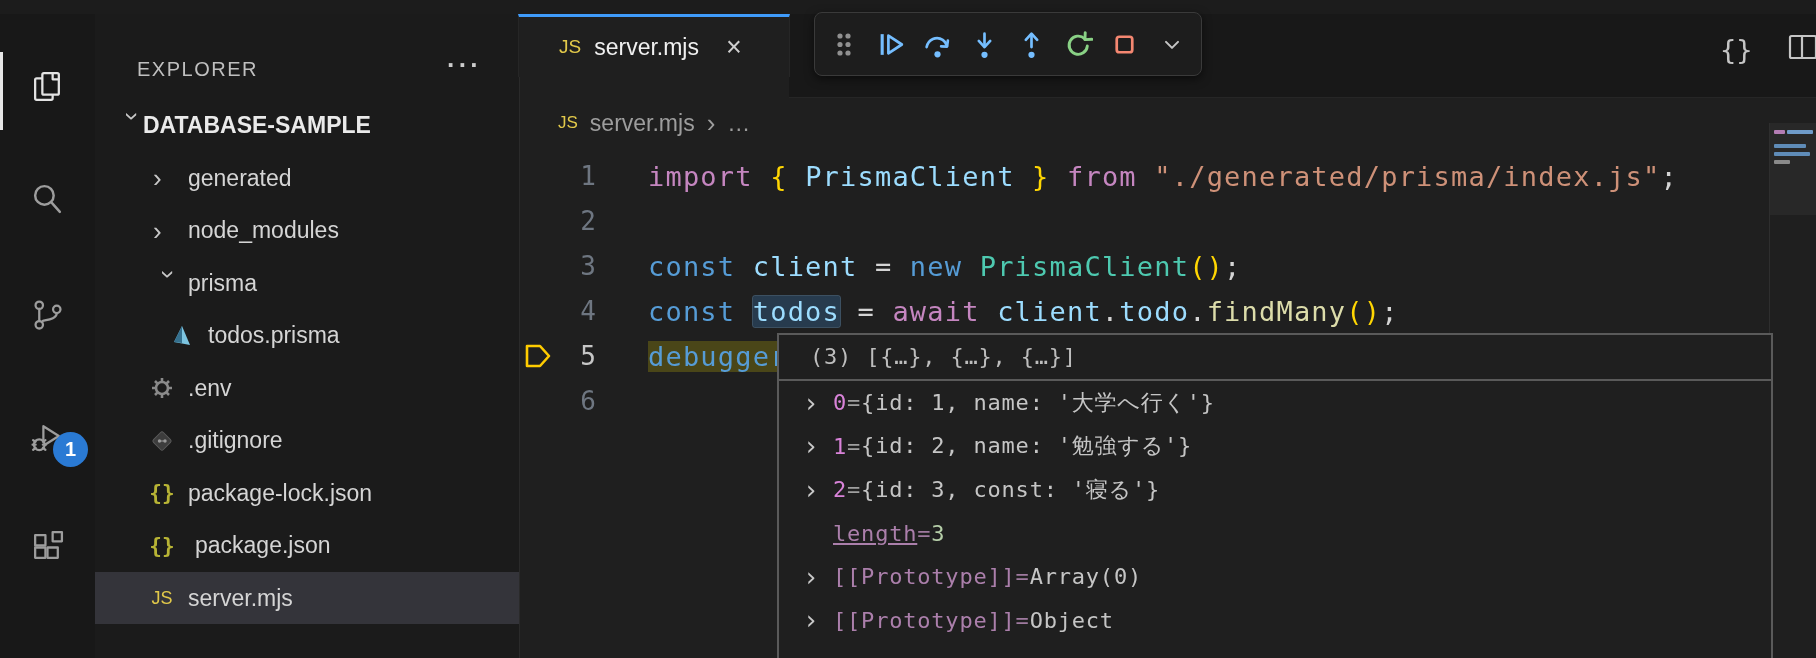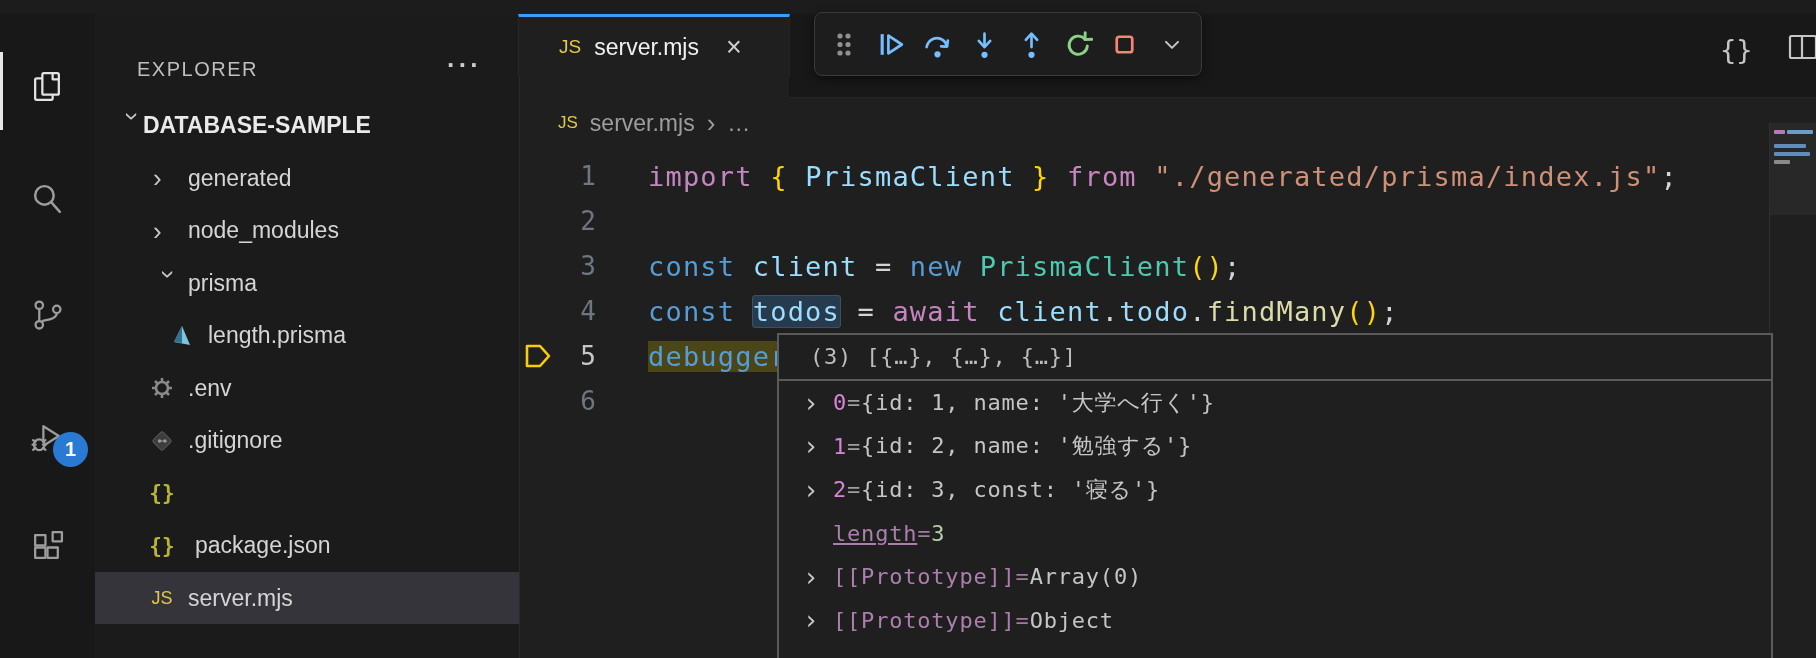--- a/index.html
+++ b/index.html
@@ -148,21 +148,21 @@
           <span class="tree-chev chev-down" style="margin-left:58px">›</span>
           <span style="margin-left:9px">prisma</span>
         </div>
         <div class="tree-row" style="position: absolute; top: 295.5px;">
           <span class="ticon" style="margin-left:70px">
             <svg width="24" height="24" viewBox="0 0 24 24">
               <polygon points="12,2 20,21 4,18" fill="#7cc4e0"></polygon>
               <polygon points="12,2 12,19 4,18" fill="#35708e"></polygon>
             </svg>
           </span>
-          <span style="margin-left:9px">length.prisma</span>
+          <span style="margin-left:9px">todos.prisma</span>
         </div>
         <div class="tree-row" style="position: absolute; top: 348px;">
           <span class="ticon" style="margin-left:50px">
             <svg width="26" height="26" viewBox="0 0 26 26" stroke="#8a8a8a" fill="none" stroke-width="2.6">
               <circle cx="13" cy="13" r="6"></circle>
               <path d="M13 3v4M13 19v4M3 13h4M19 13h4M6 6l2.8 2.8M17.2 17.2L20 20M20 6l-2.8 2.8M8.8 17.2L6 20"></path>
             </svg>
           </span>
           <span style="margin-left:9px">.env</span>
         </div>
@@ -174,20 +174,21 @@
               <circle cx="16" cy="13" r="1.7" fill="#9a9a9a"></circle>
               <path d="M12 13h3" stroke="#9a9a9a"></path>
             </svg>
           </span>
           <span style="margin-left:9px">.gitignore</span>
         </div>
         <div class="tree-row" style="position: absolute; top: 453px;">
           <span class="ticon" style="margin-left:50px">
             <span class="braces">{}</span>
           </span>
+          <span style="margin-left:9px">package-lock.json</span>
         </div>
         <div class="tree-row" style="position: absolute; top: 505.5px;">
           <span class="ticon" style="margin-left:50px">
             <span class="braces">{}</span>
           </span>
           <span style="margin-left:16px">package.json</span>
         </div>
         <div class="tree-row selected" style="position: absolute; top: 558px;">
           <span class="ticon" style="margin-left:50px">
             <span class="jsbadge">JS</span>

